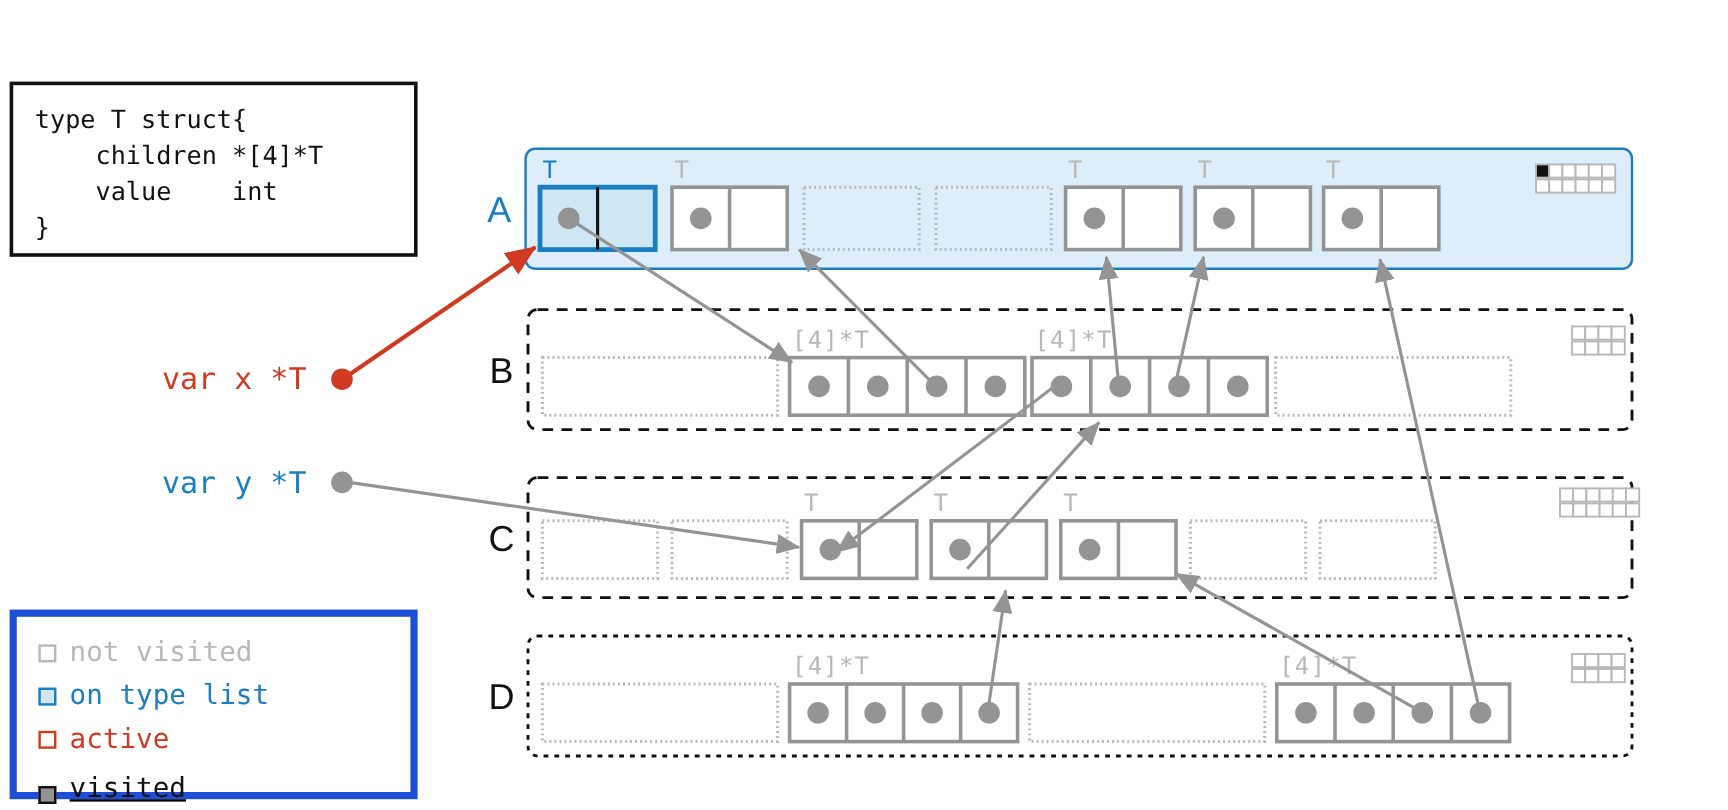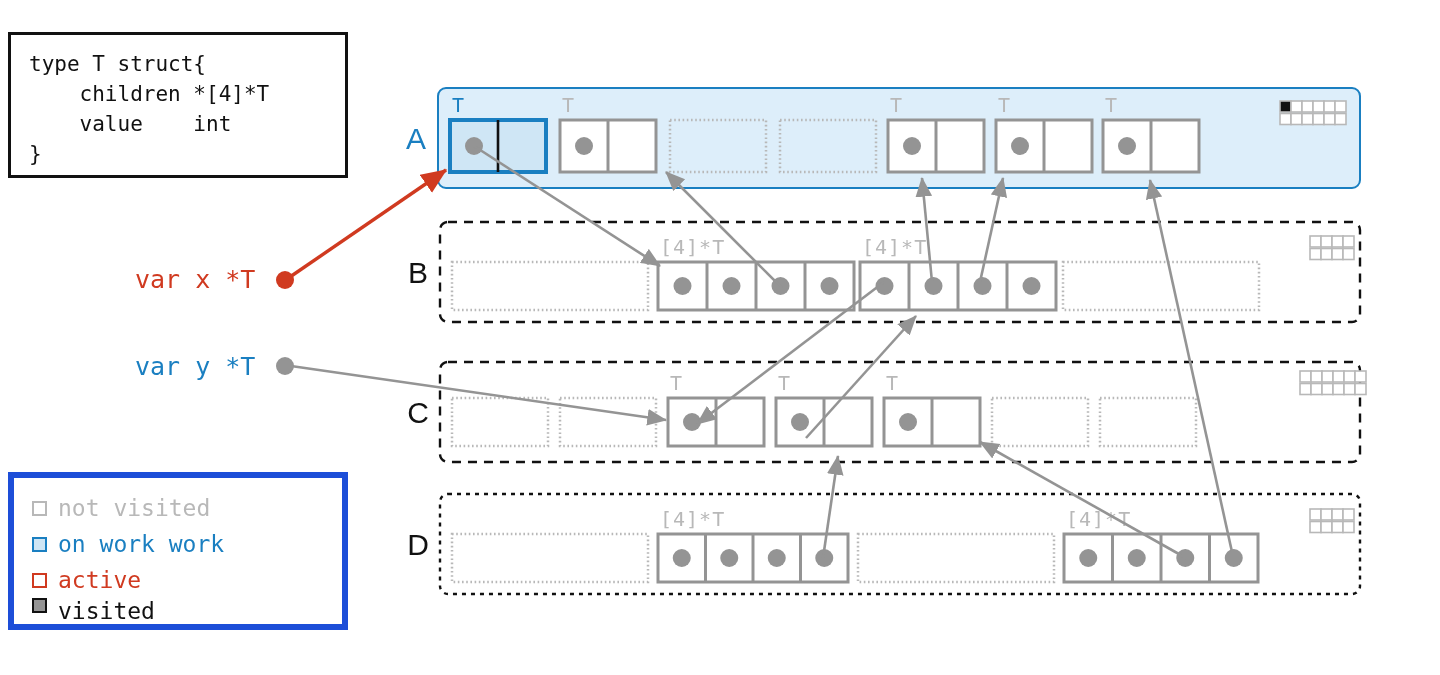--- a/index.html
+++ b/index.html
@@ -1,18 +1,18 @@
 <!DOCTYPE html>
 <html><head>
 <meta charset="utf-8">
 <style>
   html,body{margin:0;padding:0;background:#ffffff;}
   body{width:1440px;height:675px;overflow:hidden;
        font-family:"DejaVu Sans Mono","Liberation Mono",monospace;}
-  #stage{position:relative;width:1440px;height:603px;}
+  #stage{position:relative;width:1440px;height:603px;margin-top:36px;}
   svg{position:absolute;left:0;top:0;}
   .mono{font-family:"DejaVu Sans Mono","Liberation Mono",monospace;}
 </style>
 </head>
 <body>
 
 <div id="stage">
 
   <div id="code-box" style="position:absolute;left:8px;top:32px;width:340px;height:146px;border:3px solid #111;background:#fff;box-sizing:border-box;">
     <pre class="mono" style="margin:0;padding:14px 0 0 18px;font-size:21px;line-height:30px;color:#111;white-space:pre;">type T struct{
@@ -21,27 +21,27 @@
 }</pre>
   </div>
 
   <div id="legend-box" style="position:absolute;left:8px;top:472px;width:340px;height:158px;border:6px solid #1d4ed8;background:#fff;box-sizing:border-box;padding:12px 0 0 18px;">
       <div style="display: flex; align-items: center; height: 36px;">
         <span style="display: inline-block; width: 15px; height: 15px; box-sizing: border-box; border: 2px solid rgb(184, 184, 184); background: rgb(255, 255, 255); margin-right: 11px; flex: 0 0 auto;"></span>
         <span style="font-size: 23px; color: rgb(184, 184, 184); font-family: &quot;DejaVu Sans Mono&quot;, &quot;Liberation Mono&quot;, monospace;">not visited</span>
       </div>
       <div style="display: flex; align-items: center; height: 36px;">
         <span style="display: inline-block; width: 15px; height: 15px; box-sizing: border-box; border: 2px solid rgb(26, 127, 193); background: rgb(207, 230, 245); margin-right: 11px; flex: 0 0 auto;"></span>
-        <span style="font-size: 23px; color: rgb(26, 127, 193); font-family: &quot;DejaVu Sans Mono&quot;, &quot;Liberation Mono&quot;, monospace;">on work work</span>
+        <span style="font-size: 23px; color: rgb(26, 127, 193); font-family: &quot;DejaVu Sans Mono&quot;, &quot;Liberation Mono&quot;, monospace;">on type list</span>
       </div>
       <div style="display: flex; align-items: center; height: 36px;">
         <span style="display: inline-block; width: 15px; height: 15px; box-sizing: border-box; border: 2px solid rgb(208, 58, 32); background: rgb(255, 255, 255); margin-right: 11px; flex: 0 0 auto;"></span>
         <span style="font-size: 23px; color: rgb(208, 58, 32); font-family: &quot;DejaVu Sans Mono&quot;, &quot;Liberation Mono&quot;, monospace;">active</span>
       </div>
-      <div style="display: flex; align-items: flex-start; height: 36px;">
+      <div style="display: flex; align-items: flex-end; height: 36px; text-decoration: underline;">
         <span style="display: inline-block; width: 15px; height: 15px; box-sizing: border-box; border: 2px solid rgb(17, 17, 17); background: rgb(148, 148, 148); margin-right: 11px; flex: 0 0 auto;"></span>
         <span style="font-size: 23px; color: rgb(17, 17, 17); font-family: &quot;DejaVu Sans Mono&quot;, &quot;Liberation Mono&quot;, monospace;">visited</span>
       </div>
     </div>
 
   <svg id="diagram" width="1440" height="675" viewBox="0 0 1440 675">
     <defs>
       <marker id="ah-gray" markerWidth="9" markerHeight="9" refX="7.2" refY="3.2" orient="auto" markerUnits="strokeWidth">
         <path d="M0,0 L7.6,3.2 L0,6.4 z" fill="#949494"></path>
       </marker>

